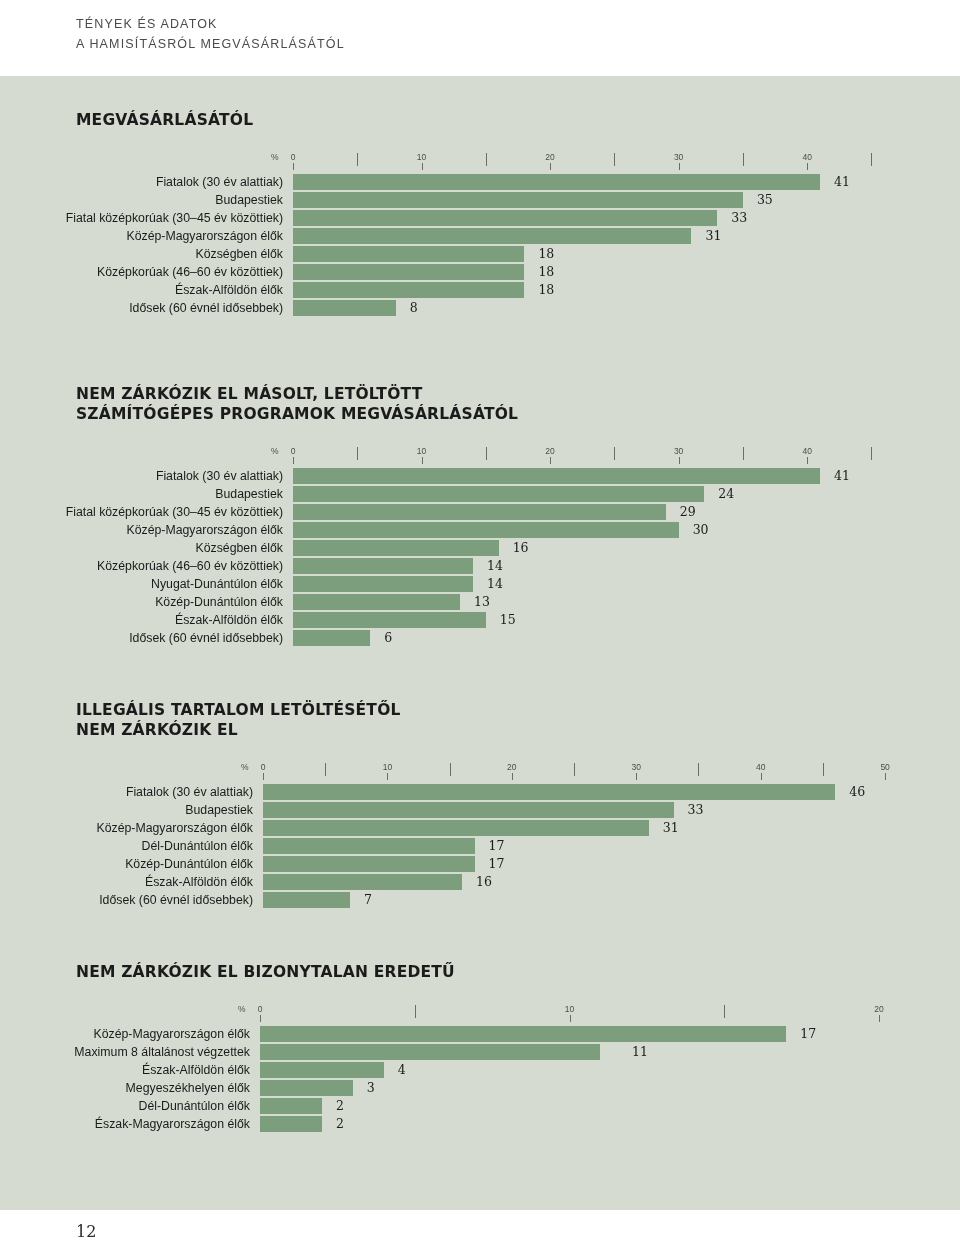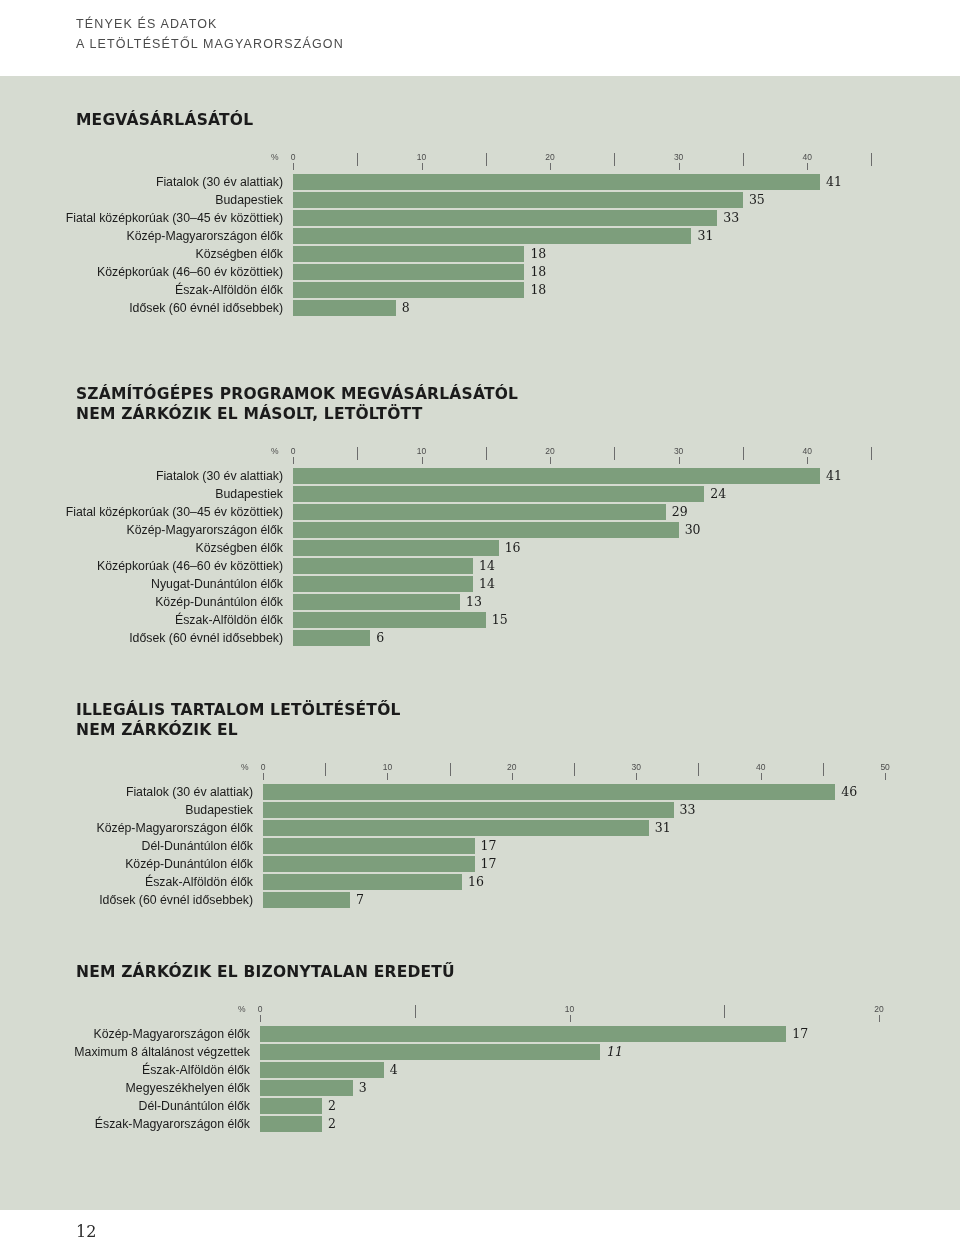--- a/index.html
+++ b/index.html
@@ -78,40 +78,40 @@
   }
   .bar {
     position: absolute; left: 0; top: 0; height: 16px;
     background: #7d9e7c;
   }
   .bar-value {
     position: absolute; top: -1px;
     font-size: 12.5px; line-height: 17px;
     color: #1b1b1b;
     font-family: "DejaVu Serif", serif;
-    padding-left: 6px;
+    padding-left: 14px;
     white-space: nowrap;
   }
 
   
   .pageno {
     position: absolute; left: 76px; top: 1222px;
     font-size: 16px;
     font-family: "DejaVu Serif", serif;
     color: #2b2b2b;
   }
 </style>
 </head>
 <body>
 
 <div class="page">
 
   <div class="runhead">
     <div>TÉNYEK ÉS ADATOK</div>
-    <div>A LETÖLTÉSÉTŐL MAGYARORSZÁGON</div>
+    <div>A HAMISÍTÁSRÓL MEGVÁSÁRLÁSÁTÓL</div>
   </div>
 
   <div class="panel"></div>
 
   <div id="charts-host">
       <div class="chart" style="top: 110px;">
         <div class="chart-title">
           <div>MEGVÁSÁRLÁSÁTÓL</div>
         </div>
         <div class="plot">
@@ -172,22 +172,22 @@
             <div class="row">
               <div class="row-label">Idősek (60 évnél idősebbek)</div>
               <div class="bar" style="width: 102.833px; background: rgb(125, 158, 124);"></div>
               <div class="bar-value" style="left: 102.833px;">8</div>
             </div>
           </div>
         </div>
       </div>
       <div class="chart" style="top: 384px;">
         <div class="chart-title">
+          <div>NEM ZÁRKÓZIK EL MÁSOLT, LETÖLTÖTT</div>
           <div>SZÁMÍTÓGÉPES PROGRAMOK MEGVÁSÁRLÁSÁTÓL</div>
-          <div>NEM ZÁRKÓZIK EL MÁSOLT, LETÖLTÖTT</div>
         </div>
         <div class="plot">
           <div class="pct-mark" style="left: 195px;">%</div>
           <div class="axis">
             <div class="tk-major-lab" style="left: 217px;">0</div>
             <div class="tk-major-line" style="left: 217px;"></div>
             <div class="tk-major-lab" style="left: 345.542px;">10</div>
             <div class="tk-major-line" style="left: 345.542px;"></div>
             <div class="tk-major-lab" style="left: 474.083px;">20</div>
             <div class="tk-major-line" style="left: 474.083px;"></div>
@@ -338,21 +338,21 @@
           </div>
           <div class="rows" style="margin-left: 184px; margin-top: 2px;">
             <div class="row">
               <div class="row-label">Közép-Magyarországon élők</div>
               <div class="bar" style="width: 526.19px; background: rgb(125, 158, 124);"></div>
               <div class="bar-value" style="left: 526.19px;">17</div>
             </div>
             <div class="row">
               <div class="row-label">Maximum 8 általánost végzettek</div>
               <div class="bar" style="width: 340.476px; background: rgb(125, 158, 124);"></div>
-              <div class="bar-value" style="left: 341px; font-style: italic;">11</div>
+              <div class="bar-value" style="left: 358px;">11</div>
             </div>
             <div class="row">
               <div class="row-label">Észak-Alföldön élők</div>
               <div class="bar" style="width: 123.81px; background: rgb(125, 158, 124);"></div>
               <div class="bar-value" style="left: 123.81px;">4</div>
             </div>
             <div class="row">
               <div class="row-label">Megyeszékhelyen élők</div>
               <div class="bar" style="width: 92.8571px; background: rgb(125, 158, 124);"></div>
               <div class="bar-value" style="left: 92.8571px;">3</div>

